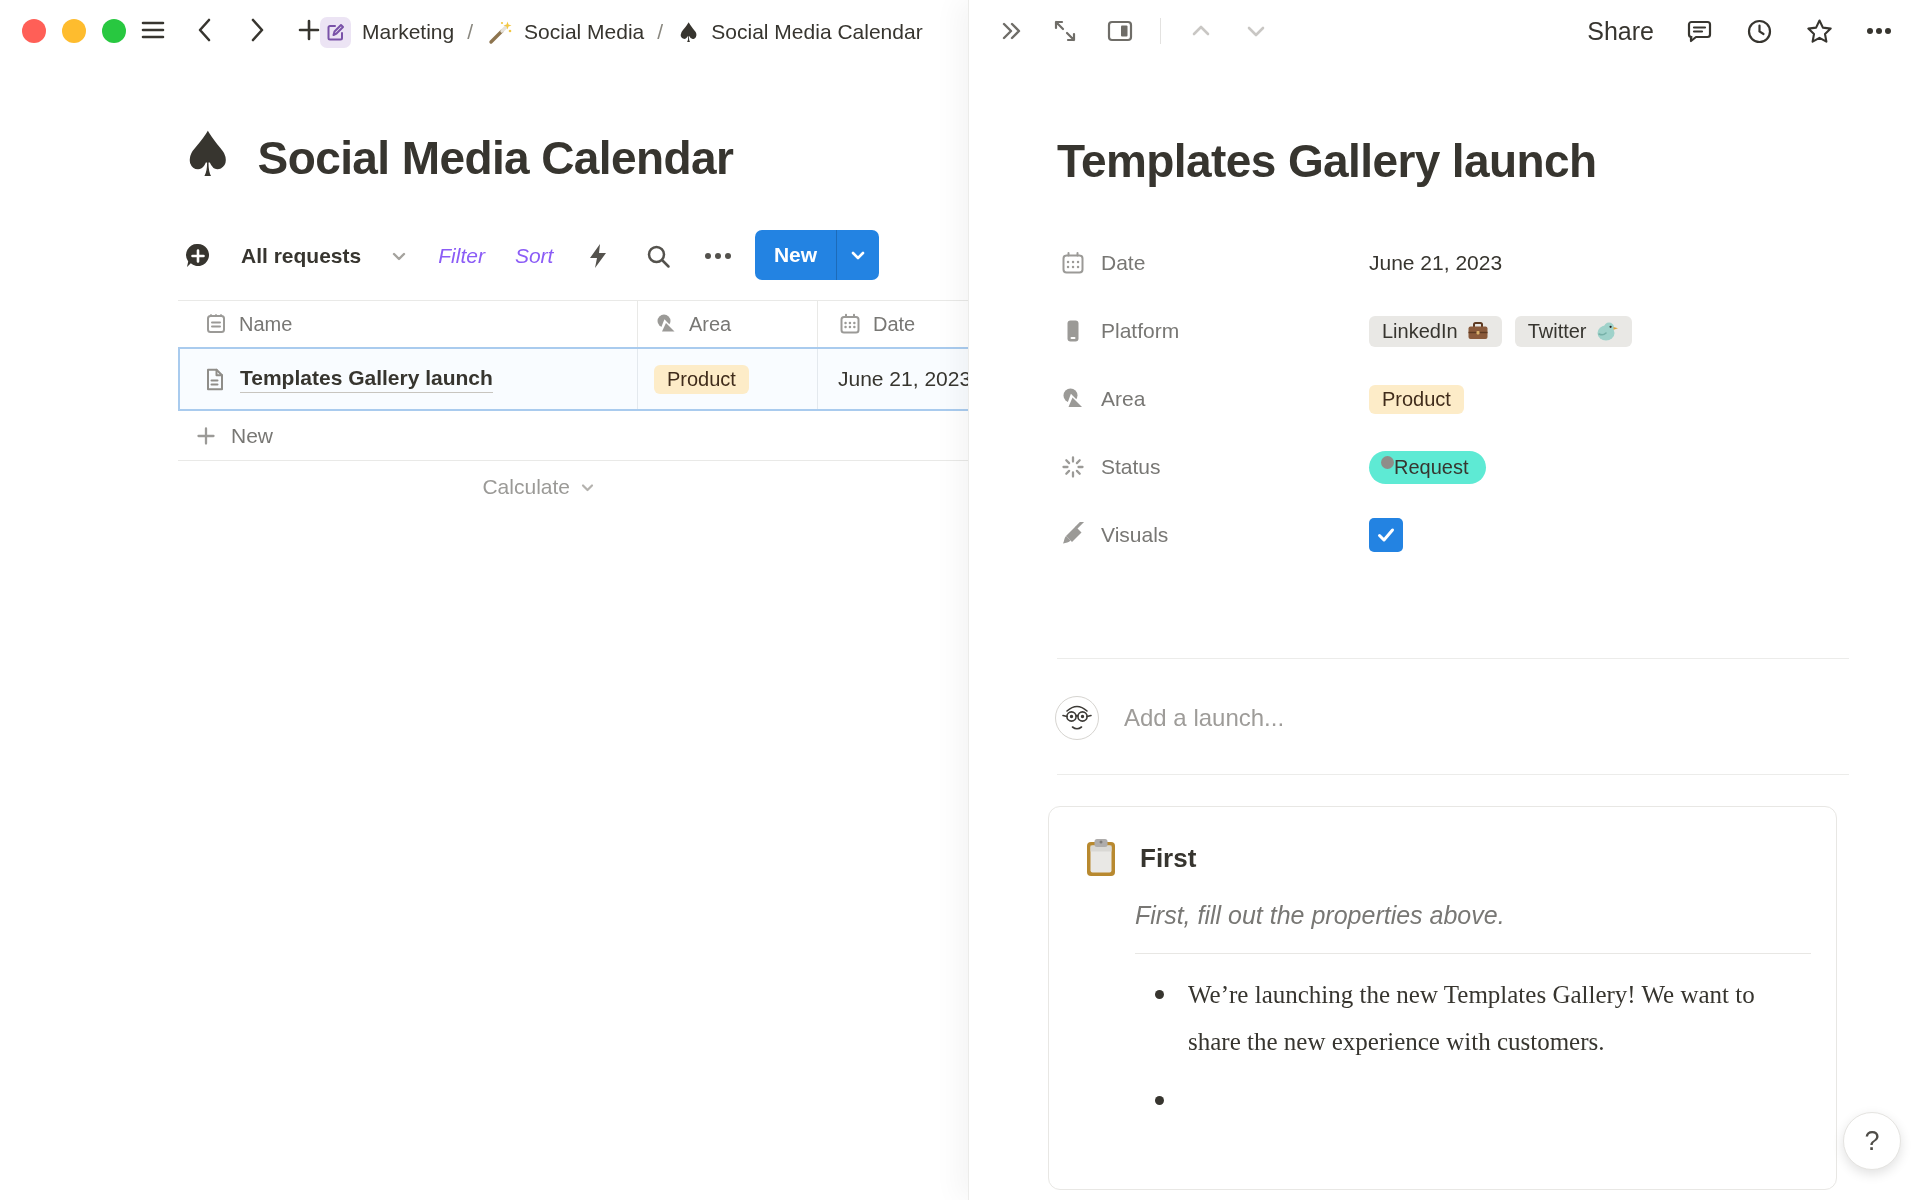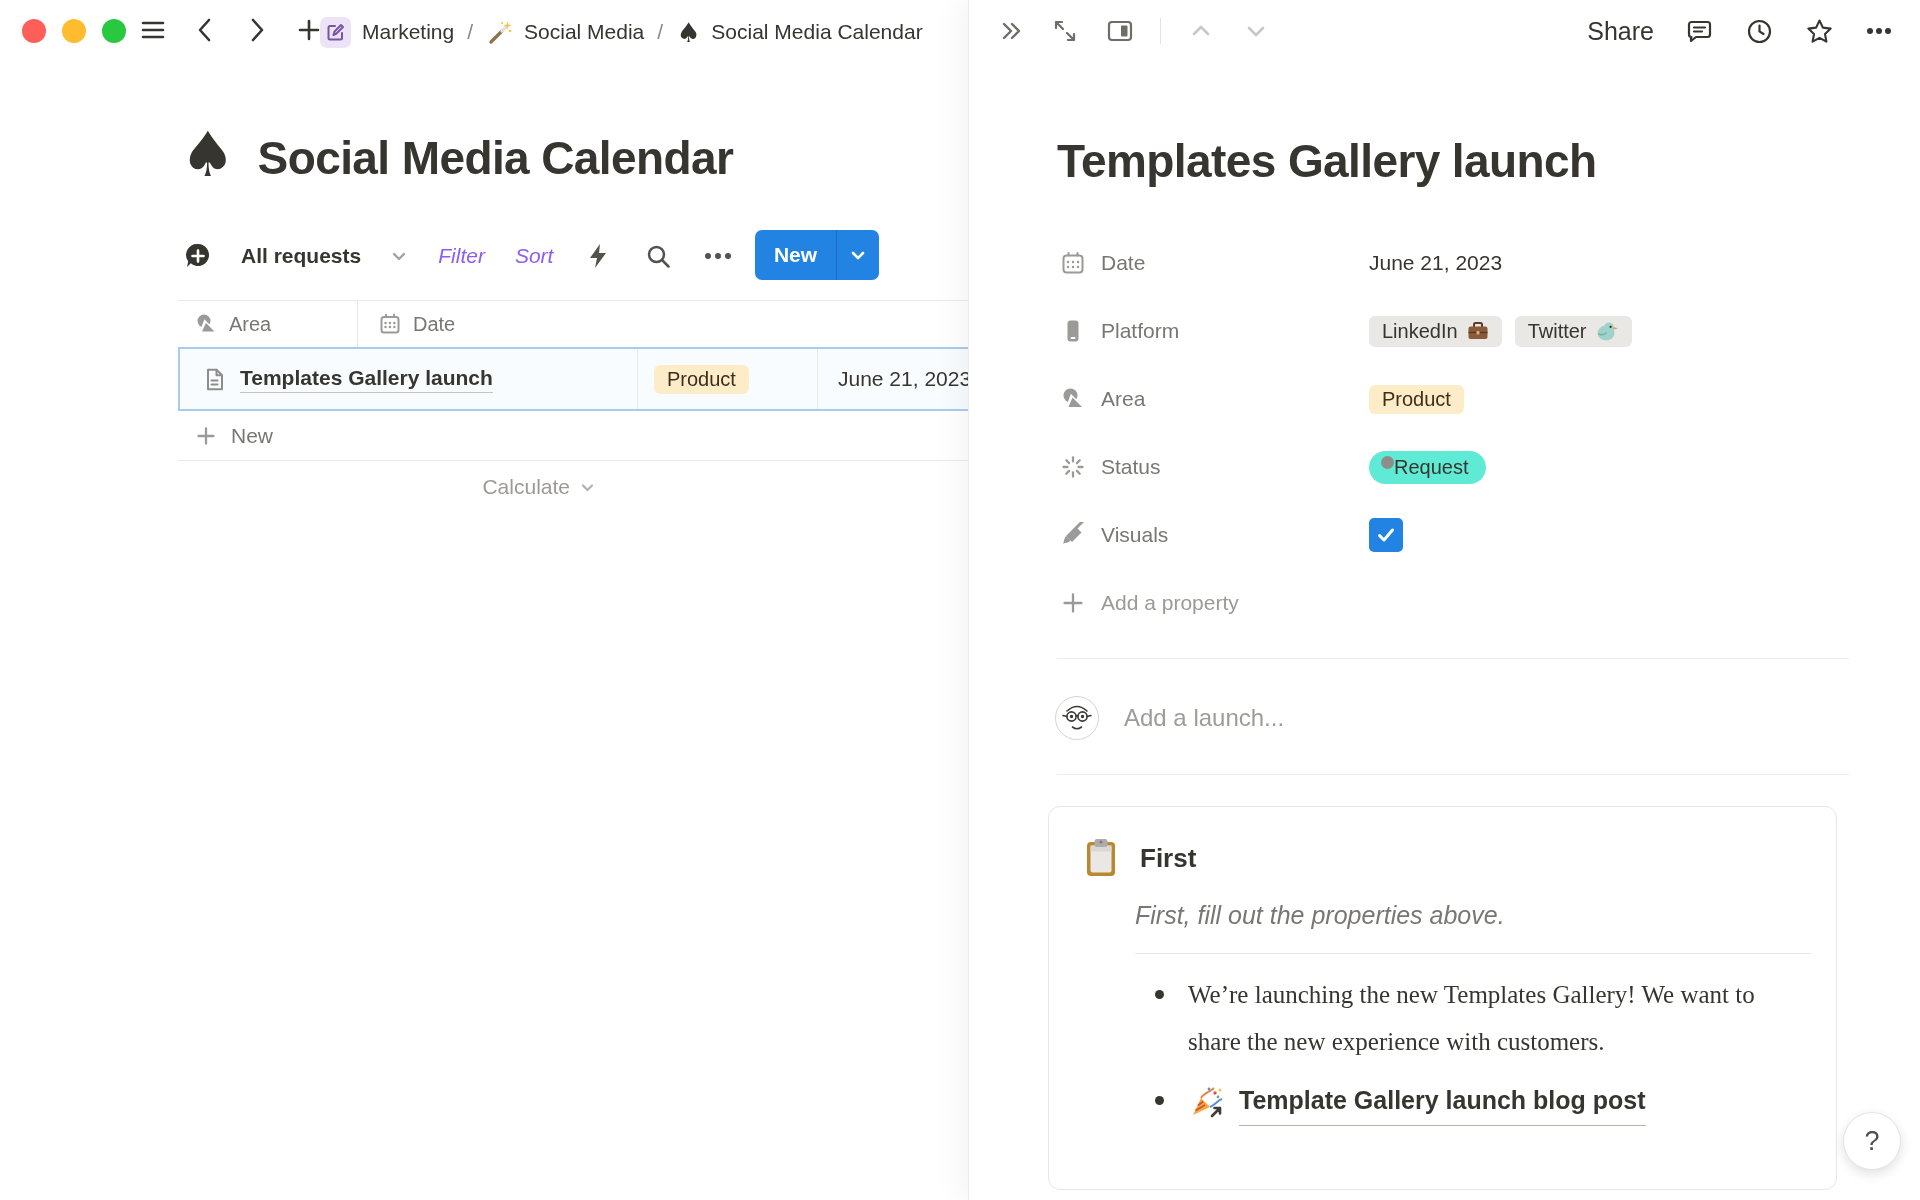--- a/index.html
+++ b/index.html
@@ -210,20 +210,28 @@
     <span class="new-main">New</span>
     <span class="new-caret">
       <svg width="20" height="20" viewBox="0 0 20 20" fill="none" stroke="#fff" stroke-width="2.6" stroke-linecap="round" stroke-linejoin="round">
           <path d="M5 8l5 5 5-5"></path>
         </svg>
     </span>
   </div>
 
   <div class="table">
     <div class="t-head">
+      <div class="t-hcell c-name">
+        <svg width="24" height="24" viewBox="0 0 24 24" fill="none" stroke="#9b9a97" stroke-width="2" stroke-linecap="round">
+          <rect x="4" y="4" width="16" height="16" rx="2.5"></rect>
+            <path d="M8 10.5h8M8 14.5h8"></path>
+            <path d="M7 4.2v-1.5M12 4.2v-1.5M17 4.2v-1.5" stroke-width="1.6"></path>
+        </svg>
+        <span>Name</span>
+      </div>
       <div class="t-hcell c-area">
         <svg width="24" height="24" viewBox="0 0 24 24">
           <circle cx="10" cy="9" r="6.5" fill="#9b9a97"></circle>
           <polygon points="11,10 21,20 7,20" fill="#ffffff" stroke="#ffffff" stroke-width="3"></polygon>
           <polygon points="12,11 20.5,19.5 8,19.5" fill="#9b9a97"></polygon>
         </svg>
         <span>Area</span>
       </div>
       <div class="t-hcell c-date">
         <svg width="24" height="24" viewBox="0 0 24 24" fill="none" stroke="#9b9a97" stroke-width="2" stroke-linecap="round">
@@ -424,30 +432,20 @@
         </span>
         <span class="prop-value">
           <span class="checkbox" role="checkbox" aria-checked="true">
             <svg width="22" height="22" viewBox="0 0 22 22" fill="none" stroke="#fff" stroke-width="3" stroke-linecap="round" stroke-linejoin="round">
                 <path d="M4.5 11.5l4.5 4.5 8.5-10"></path>
               </svg>
           </span>
         </span>
       </div>
 
-      <div class="prop-row addprop">
-        <span class="prop-label" style="color:#9b9a97">
-          <span class="prop-ic">
-            <svg width="26" height="26" viewBox="0 0 26 26" fill="none" stroke="currentColor" stroke-width="2.3" stroke-linecap="round">
-                <path d="M13 4.5v17M4.5 13h17"></path>
-              </svg>
-          </span>
-          <span>Add a property</span>
-        </span>
-      </div>
     </div>
 
     <div class="hdiv" style="top:658px"></div>
 
     <div class="comment-row">
       <span class="avatar">
         <svg width="40" height="40" viewBox="0 0 40 40" fill="none" stroke="#3c3a36" stroke-width="1.6" stroke-linecap="round">
           <path d="M10 13 Q20 4 30 13"></path>
           <circle cx="14.5" cy="18.5" r="4.6"></circle>
             <circle cx="25.5" cy="18.5" r="4.6"></circle>
@@ -476,36 +474,20 @@
       </div>
       <div class="brief-note">First, fill out the properties above.</div>
       <div class="brief-div"></div>
       <div class="bullets">
         <div class="b-item">
           <span class="b-dot"></span>
           <span class="b-text">We’re launching the new Templates Gallery! We want to share the new experience with customers.</span>
         </div>
         <div class="b-item">
           <span class="b-dot"></span>
-          <span class="b-link-row">
-            <span class="party-wrap">
-              <svg width="38" height="38" viewBox="0 0 38 38">
-                <polygon points="5,32 13,15 22,24" fill="#f3a93c"></polygon>
-                <path d="M7.5 27.5 L17 22 M10 22.5 L15 18.5" stroke="#d94f3d" stroke-width="1.8"></path>
-                <path d="M13 15 C16 10 22 9 26 5" stroke="#e4884b" stroke-width="2" fill="none"></path>
-                <path d="M22 24 C27 22 30 17 34 16" stroke="#5a8fd6" stroke-width="2" fill="none"></path>
-                <circle cx="27" cy="10" r="1.7" fill="#e05252"></circle>
-                <circle cx="32" cy="7" r="1.5" fill="#f2c744"></circle>
-                <circle cx="30" cy="14" r="1.4" fill="#67b36b"></circle>
-                <circle cx="21" cy="6" r="1.4" fill="#5a8fd6"></circle>
-                <path d="M24 33 L32 25 M26.5 25 L32 25 L32 30.5" stroke="#3f3d38" stroke-width="2.6" fill="none" stroke-linecap="round" stroke-linejoin="round"></path>
-              </svg>
-            </span>
-            <span class="b-link">Template Gallery launch blog post</span>
-          </span>
         </div>
       </div>
     </div>
 
     <div class="help-btn">?</div>
   </div>
 
 </div>
 
 </body></html>

